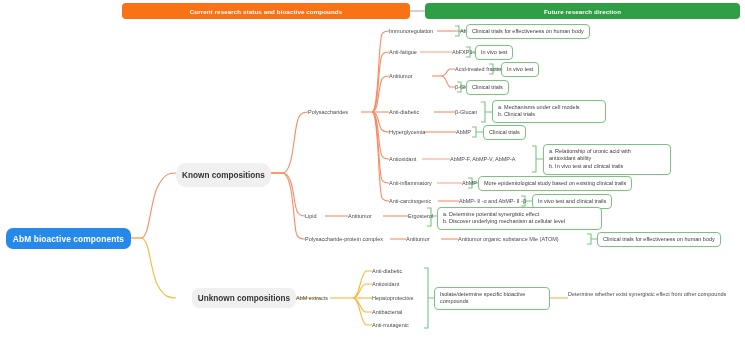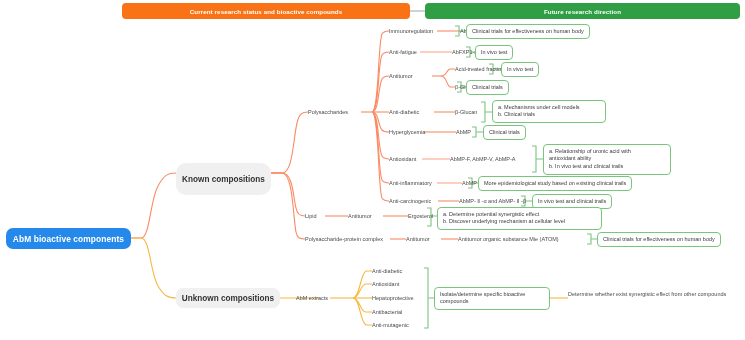--- a/index.html
+++ b/index.html
@@ -103,22 +103,22 @@
 
       <line x1="550" y1="298" x2="568" y2="298" stroke="#f5b942"></line>
     </g>
   </svg>
 
   <div class="banner orange" style="left:122px;top:3px;width:288px;">Current research status and bioactive compounds</div>
   <div class="banner green" style="left:425px;top:3px;width:315px;">Future research direction</div>
 
   <div class="root" style="left:6px;top:228px;width:125px;height:21px;">AbM bioactive components</div>
 
-  <div class="lvl1" style="left:176px;top:163px;width:95px;height:32px;border-radius:10px;">Known compositions</div>
-  <div class="lvl1" style="left:176px;top:288px;width:104px;height:20px;border-radius:7px;">Unknown compositions</div>
+  <div class="lvl1" style="left:176px;top:163px;width:95px;height:24px;border-radius:10px;">Known compositions</div>
+  <div class="lvl1" style="left:192px;top:288px;width:104px;height:20px;border-radius:7px;">Unknown compositions</div>
 
   <div class="txt c" style="left:308px;top:112px;">Polysaccharides</div>
   <div class="txt c" style="left:305px;top:216px;">Lipid</div>
   <div class="txt c" style="left:305px;top:239px;">Polysaccharide-protein complex</div>
 
   <div class="txt c" style="left:389px;top:31px;">Immunoregulation</div>
   <div class="txt c" style="left:389px;top:52px;">Anti-fatigue</div>
   <div class="txt c" style="left:389px;top:76px;">Antitumor</div>
   <div class="txt c" style="left:389px;top:112px;">Anti-diabetic</div>
   <div class="txt c" style="left:389px;top:132px;">Hyperglycemia</div>

